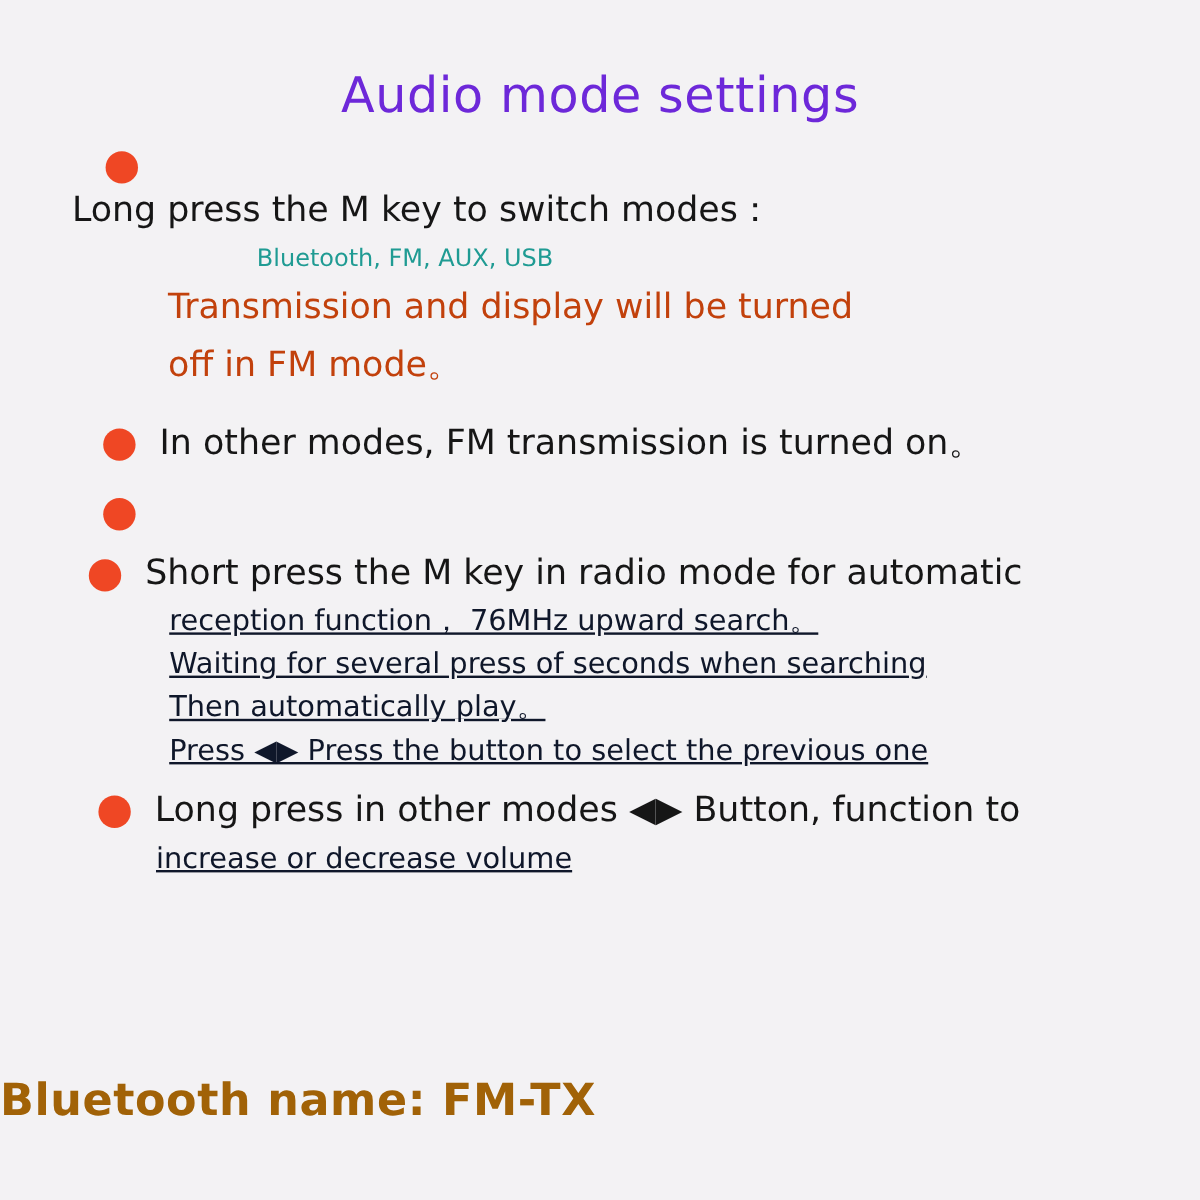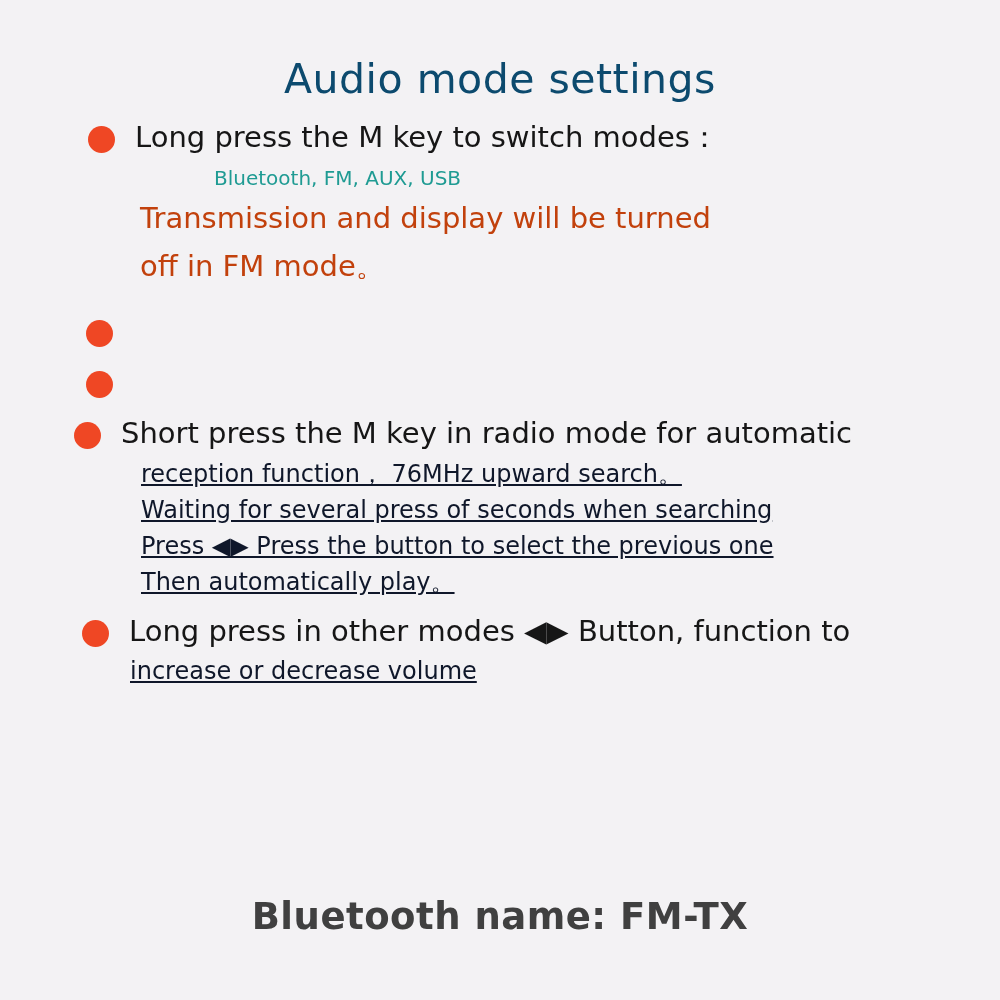--- a/index.html
+++ b/index.html
@@ -19,21 +19,21 @@
     width: 1000px;
     height: 1000px;
     box-sizing: border-box;
     padding: 55px 60px 0 60px;
   }
   .title {
     text-align: center;
     font-size: 41px;
     font-weight: 400;
     letter-spacing: 0.5px;
-    color: #0c4a6e;
+    color: #6d28d9;
     margin: 0 0 12px 0;
     line-height: 1.2;
   }
   .bullet-row {
     display: flex;
     align-items: flex-start;
   }
   .dot {
     flex: 0 0 auto;
     width: 27px;
@@ -47,21 +47,21 @@
   .dot.indent-b { margin-left: 26px; }
   .dot.indent-c { margin-left: 26px; }
   .dot.indent-d { margin-left: 14px; }
   .dot.indent-e { margin-left: 22px; }
   .body-text {
     font-size: 29px;
     line-height: 1.5;
     color: #161616;
     font-weight: 400;
   }
-  .block-1 { margin-bottom: 2px; }
+  .block-1 { margin-bottom: 2px; flex-direction: column; }
   .sub-line {
     font-size: 20px;
     line-height: 1.48;
     margin-left: 154px;
   }
   .modes {
     color: #1f9b93;
     margin-top: 4px;
   }
   .warn {
@@ -85,22 +85,21 @@
   .para-cont .l2 { margin-left: 6px; }
   .arrows {
     letter-spacing: 0px;
     font-family: "DejaVu Sans", sans-serif;
   }
   .footer {
     position: absolute;
     left: 0;
     right: 0;
     bottom: 62px;
-    text-align: center;
-    color: #404040;
+    color: #a16207;
     font-size: 37px;
     font-weight: bold;
     letter-spacing: 0.5px;
   }
 </style>
 </head>
 <body>
 
 <div class="page">
 
@@ -111,39 +110,40 @@
     <div class="body-text">Long press the M key to switch modes：</div>
   </div>
   <div class="sub-line modes">Bluetooth, FM, AUX, USB</div>
   <div class="warn">Transmission and display will be turned</div>
   <div class="warn">off in FM mode。</div>
 
   <div class="gap-1"></div>
 
   <div class="bullet-row">
     <div class="dot indent-b"></div>
+    <div class="body-text">In other modes, FM transmission is turned on。</div>
   </div>
 
   <div class="gap-2"></div>
 
   <div class="bullet-row">
     <div class="dot indent-c"></div>
   </div>
 
   <div class="gap-3"></div>
 
   <div class="bullet-row">
     <div class="dot indent-d"></div>
     <div class="body-text">Short press the M key in radio mode for automatic</div>
   </div>
   <div class="para-cont">
     <div class="l2">reception function，  76MHz upward search。</div>
     <div class="l2">Waiting for several press of seconds when searching</div>
+    <div class="l2">Then automatically play。</div>
     <div class="l2 arrows">Press ◀▶ Press the button to select the previous one</div>
-    <div class="l2">Then automatically play。</div>
   </div>
 
   <div class="gap-4"></div>
 
   <div class="bullet-row">
     <div class="dot indent-e"></div>
     <div class="body-text arrows">Long press in other modes ◀▶ Button, function to</div>
   </div>
   <div class="para-cont" style="margin-left:70px;">
     <div>increase or decrease volume</div>

